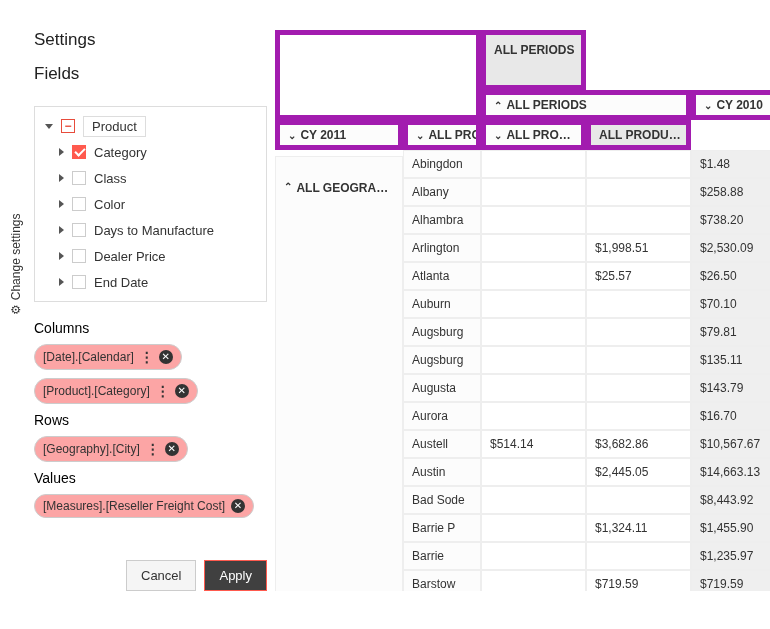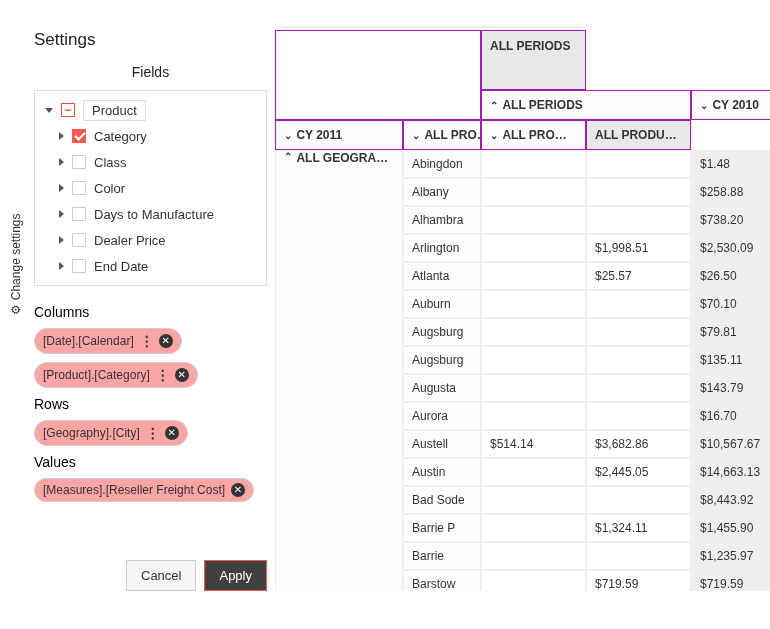--- a/index.html
+++ b/index.html
@@ -27,21 +27,21 @@
   
   .settings-panel {
     width: 241px;
     flex: none;
     display: flex;
     flex-direction: column;
     position: relative;
     padding-right: 8px;
   }
   .settings-title { font-size: 17px; color: #222; margin-bottom: 14px; }
-  .fields-title  { font-size: 14px; color: #222; margin-bottom: 10px; text-align: center; }
+  .fields-title  { font-size: 17px; color: #222; margin-bottom: 22px; }
 
   .fields-box {
     border: 1px solid #ddd;
     padding: 6px 0 6px 0;
     margin-bottom: 18px;
   }
   .tree-row {
     display: flex;
     align-items: center;
     font-size: 13px;
@@ -137,21 +137,21 @@
     flex-direction: column;
     border-collapse: collapse;
     font-size: 12px;
     color: #333;
   }
   .grid-header {
     display: grid;
     grid-template-columns: 128px 78px 105px 105px 98px;
   }
   .hcell {
-    border: 1px solid #a21caf;
+    border: 5px solid #a21caf;
     padding: 0 8px;
     height: 30px;
     display: flex;
     align-items: center;
     font-weight: bold;
     background: #fcfcfc;
     overflow: hidden;
     white-space: nowrap;
     text-overflow: ellipsis;
   }
@@ -294,21 +294,21 @@
       <div class="hcell">
         <span class="caret down"></span>
         <span>ALL PRO…</span>
       </div>
       <div class="hcell shaded">
         <span>ALL PRODU…</span>
       </div>
     </div>
 
     <div class="grid-body" id="grid-body">
-        <div class="bcell rowhead" style="grid-row: 1 / 17; align-items: flex-start; padding-top: 0;">
+        <div class="bcell rowhead" style="grid-row: 1 / 17; align-items: flex-start; padding-top: 24px; margin-top: 6px;">
           <span class="caret up"></span>
           <span>ALL GEOGRA…</span>
         </div>
         <div class="bcell label">Abingdon</div>
         <div class="bcell"></div>
         <div class="bcell"></div>
         <div class="bcell shaded">$1.48</div>
         <div class="bcell label">Albany</div>
         <div class="bcell"></div>
         <div class="bcell"></div>

